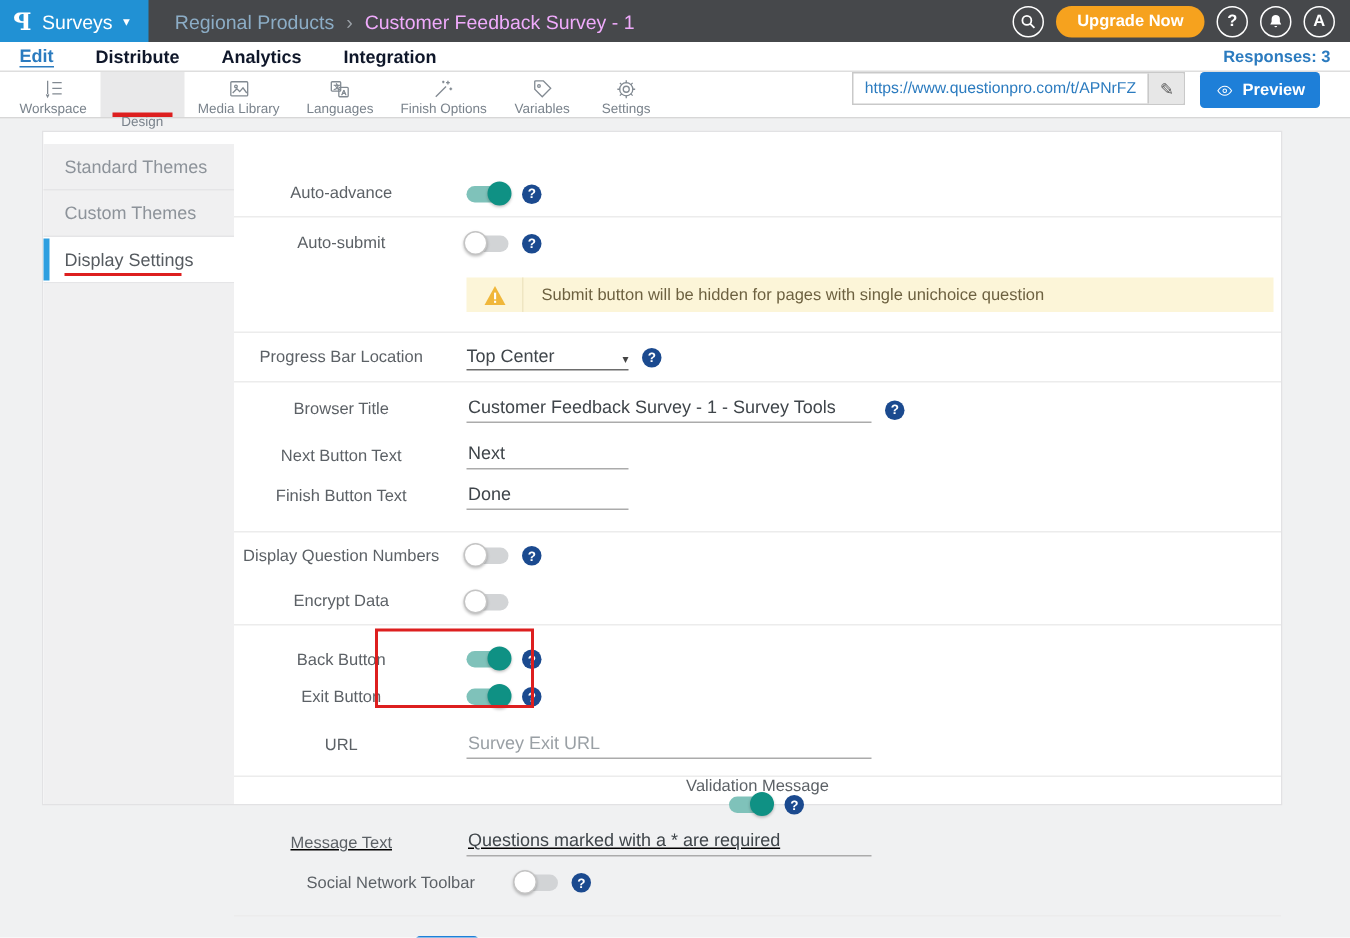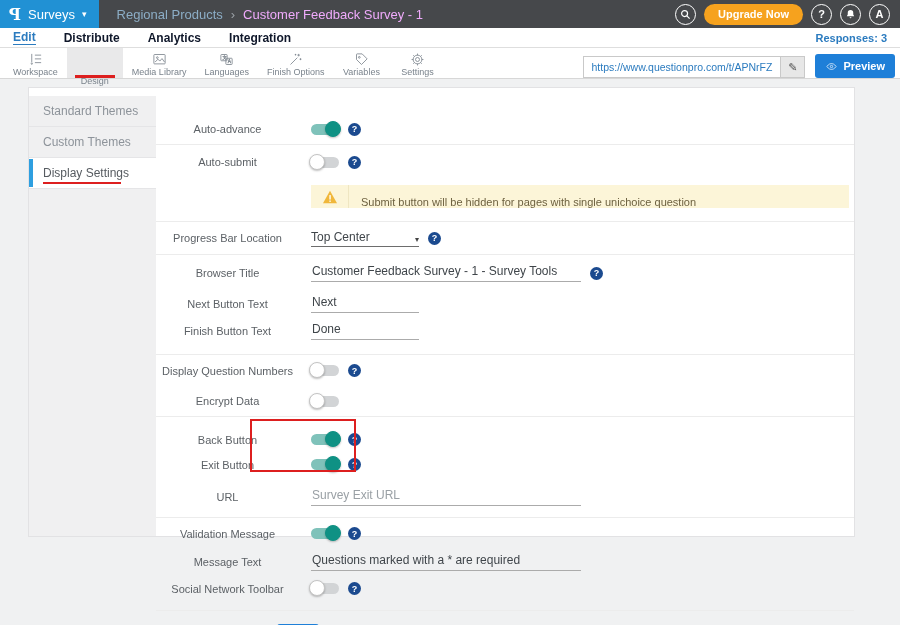--- a/index.html
+++ b/index.html
@@ -28,21 +28,21 @@
   .nav-item.active { color:#2b7bbf; border-bottom:1px solid #2b7bbf; }
   .responses { margin-left:auto; font-size:11px; font-weight:bold; color:#2b7bbf; }
 
   
   .toolbar { height:31px; background:#fff; border-bottom:1px solid #d7d7d7; display:flex; align-items:stretch; padding-left:4px; }
   .tool { padding:2px 9px 0; display:flex; flex-direction:column; align-items:center; justify-content:center;
           font-size:9px; color:#7a838c; cursor:pointer; position:relative; min-width:56px; }
   .tool svg { stroke:#828a92; fill:none; stroke-width:1.4; }
   .tool.active { background:#e9e9ea;gap:34px; }
   .tool .red-underline { position:absolute; bottom:0px; left:50%; transform:translateX(-50%); width:40px; height:3px; background:#dd1f1f; }
-  .toolbar-right { margin-left:auto; display:flex; align-items:flex-end; gap:10px; padding-right:5px; }
+  .toolbar-right { margin-left:auto; display:flex; align-items:flex-start; gap:10px; padding-right:20px; }
   .url-box { display:flex; align-items:center; border:1px solid #c9c9c9; height:22px; }
   .url-text { color:#2b7bbf; font-size:10.5px; padding:0 8px; white-space:nowrap; }
   .pencil-btn { width:24px; height:100%; background:#e7e7e7; border-left:1px solid #c9c9c9;
                 display:flex; align-items:center; justify-content:center; font-size:11px; color:#555; cursor:pointer; }
   .preview-btn { background:#1e7fd8; color:#fff; border:none; border-radius:3px; height:24px; padding:0 10px;
                  font-size:11px; font-weight:bold; font-family:inherit; display:flex; align-items:center; gap:5px; cursor:pointer; }
   .preview-btn svg { stroke:#fff; fill:none; stroke-width:1.5; }
 
   
   .card { margin:8px 0 0 28px; width:827px; height:450px; background:#fff; border:1px solid #e2e2e4; display:flex; }
@@ -64,21 +64,21 @@
   
   .toggle { width:28px; height:11px; border-radius:6px; background:#d2d4d6; position:relative; cursor:pointer; flex-shrink:0; }
   .toggle .knob { position:absolute; width:16px; height:16px; border-radius:50%; background:#fff;
                   border:1px solid #c4c4c4; top:-3px; left:-2px; box-shadow:0 1px 2px rgba(0,0,0,.25); }
   .toggle.on { background:#7fc2ba; }
   .toggle.on .knob { background:#0f9184; border-color:#0f9184; left:auto; right:-2px; }
 
   .help { width:13px; height:13px; border-radius:50%; background:#1b4a8f; color:#fff; font-size:9px; font-weight:bold;
           display:inline-flex; align-items:center; justify-content:center; cursor:pointer; flex-shrink:0; }
 
-  .warning { margin:6px 5px 0 155px; height:23px; background:#fcf5d8; display:flex; align-items:flex-end; }
+  .warning { margin:6px 5px 0 155px; height:23px; background:#fcf5d8; display:flex; align-items:center; }
   .warn-icn { width:38px; height:100%; display:flex; align-items:center; justify-content:center; border-right:1px solid #efe6c2; }
   .warn-txt { padding-left:12px; font-size:11px; color:#6d6140; }
 
   .uinput { border:none; border-bottom:1px solid #ababab; width:270px; font-size:12px; color:#3f454a;
             background:transparent; padding:0 0 3px 1px; font-family:inherit; outline:none; }
   .uinput.short { width:108px; }
   .uinput::placeholder { color:#9aa0a5; }
   .select-box { width:108px; border-bottom:1px solid #6d6d6d; display:flex; justify-content:space-between; align-items:flex-end;
                 font-size:12px; color:#3f454a; padding-bottom:2px; cursor:pointer; }
   .select-box .caret { font-size:8px; color:#444; }
@@ -333,36 +333,36 @@
       <span class="red-box"></span>
     </div>
     <div class="row" style="height:28px;">
       <span class="lbl">URL</span>
       <span class="ctl">
           <input class="uinput" placeholder="Survey Exit URL" style="">
         </span>
     </div>
 
     <div class="sep" style="margin-top:6px;"></div>
-    <div class="row" style="height:31px;">
+    <div class="row" style="height:31px;flex-direction:column;">
       <span class="lbl">Validation Message</span>
       <span class="ctl">
         <span class="toggle on">
             <span class="knob"></span>
           </span>
         <span class="help">?</span>
       </span>
     </div>
-    <div class="row" style="height:26px;">
+    <div class="row" style="height:26px;text-decoration:underline;">
       <span class="lbl">Message Text</span>
       <span class="ctl">
           <input class="uinput" value="Questions marked with a * are required" style="">
         </span>
     </div>
-    <div class="row" style="height:27px;">
+    <div class="row" style="height:27px;margin-left:33px;">
       <span class="lbl">Social Network Toolbar</span>
       <span class="ctl">
         <span class="toggle">
             <span class="knob"></span>
           </span>
         <span class="help">?</span>
       </span>
     </div>
 
     <div class="sep" style="margin-top:8px;"></div>

